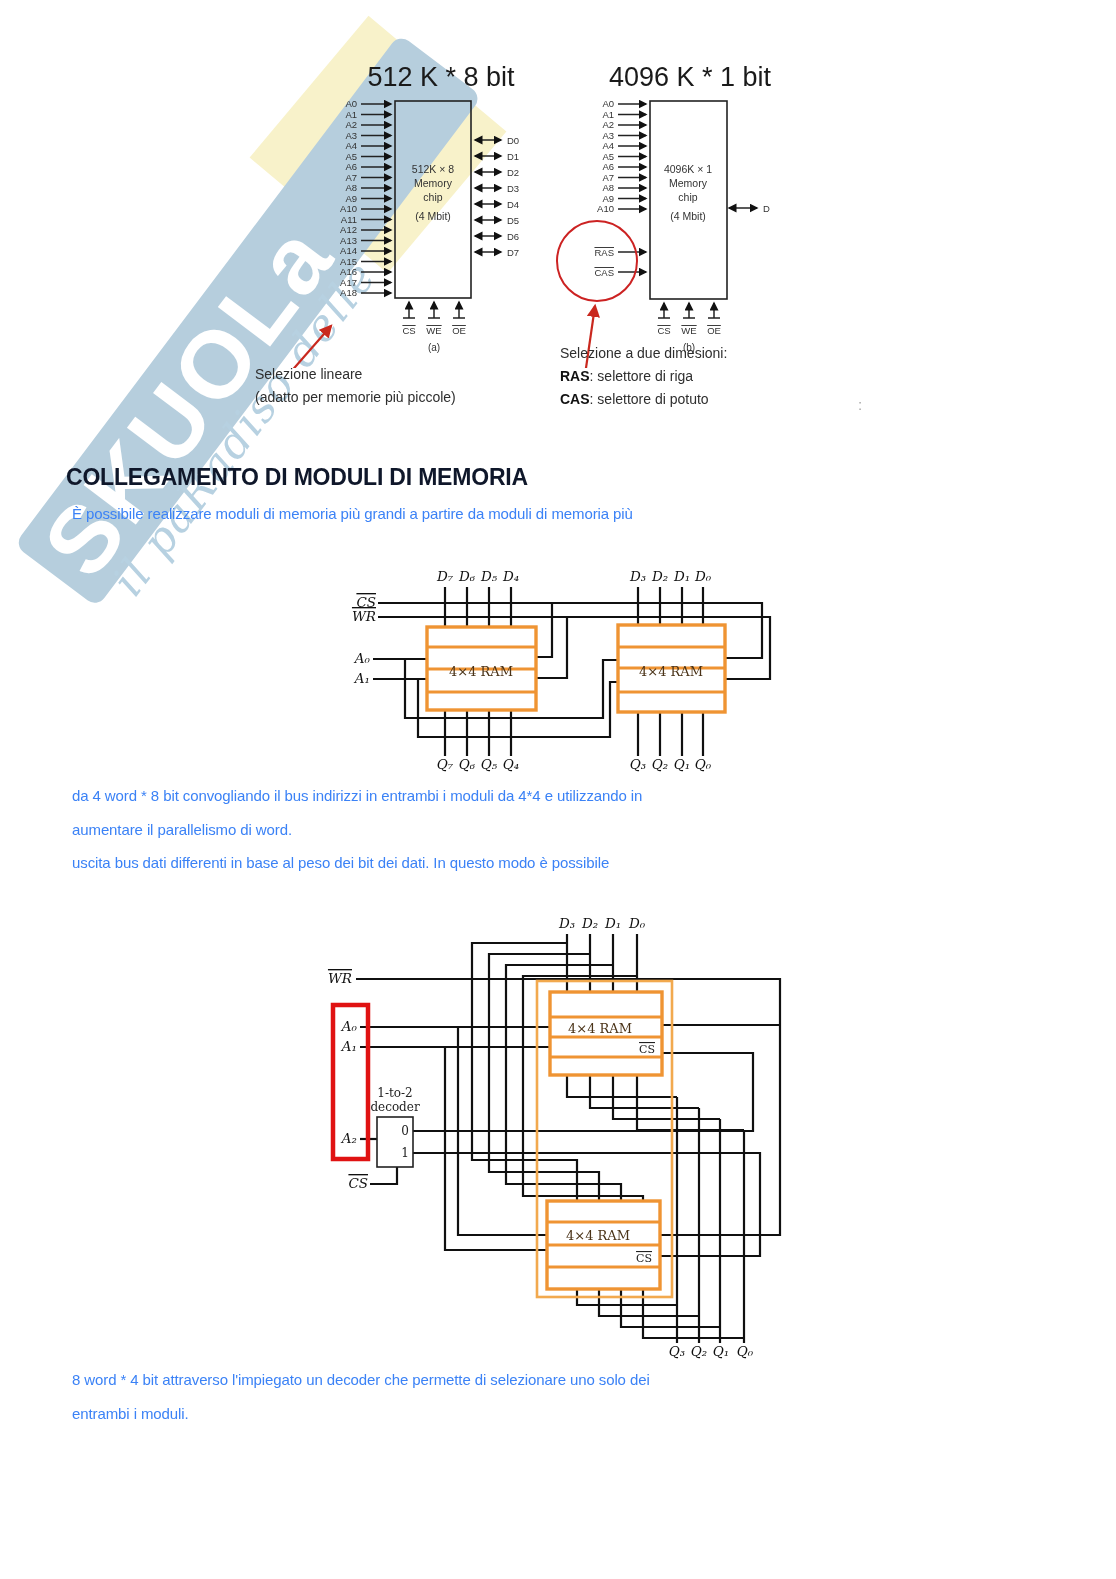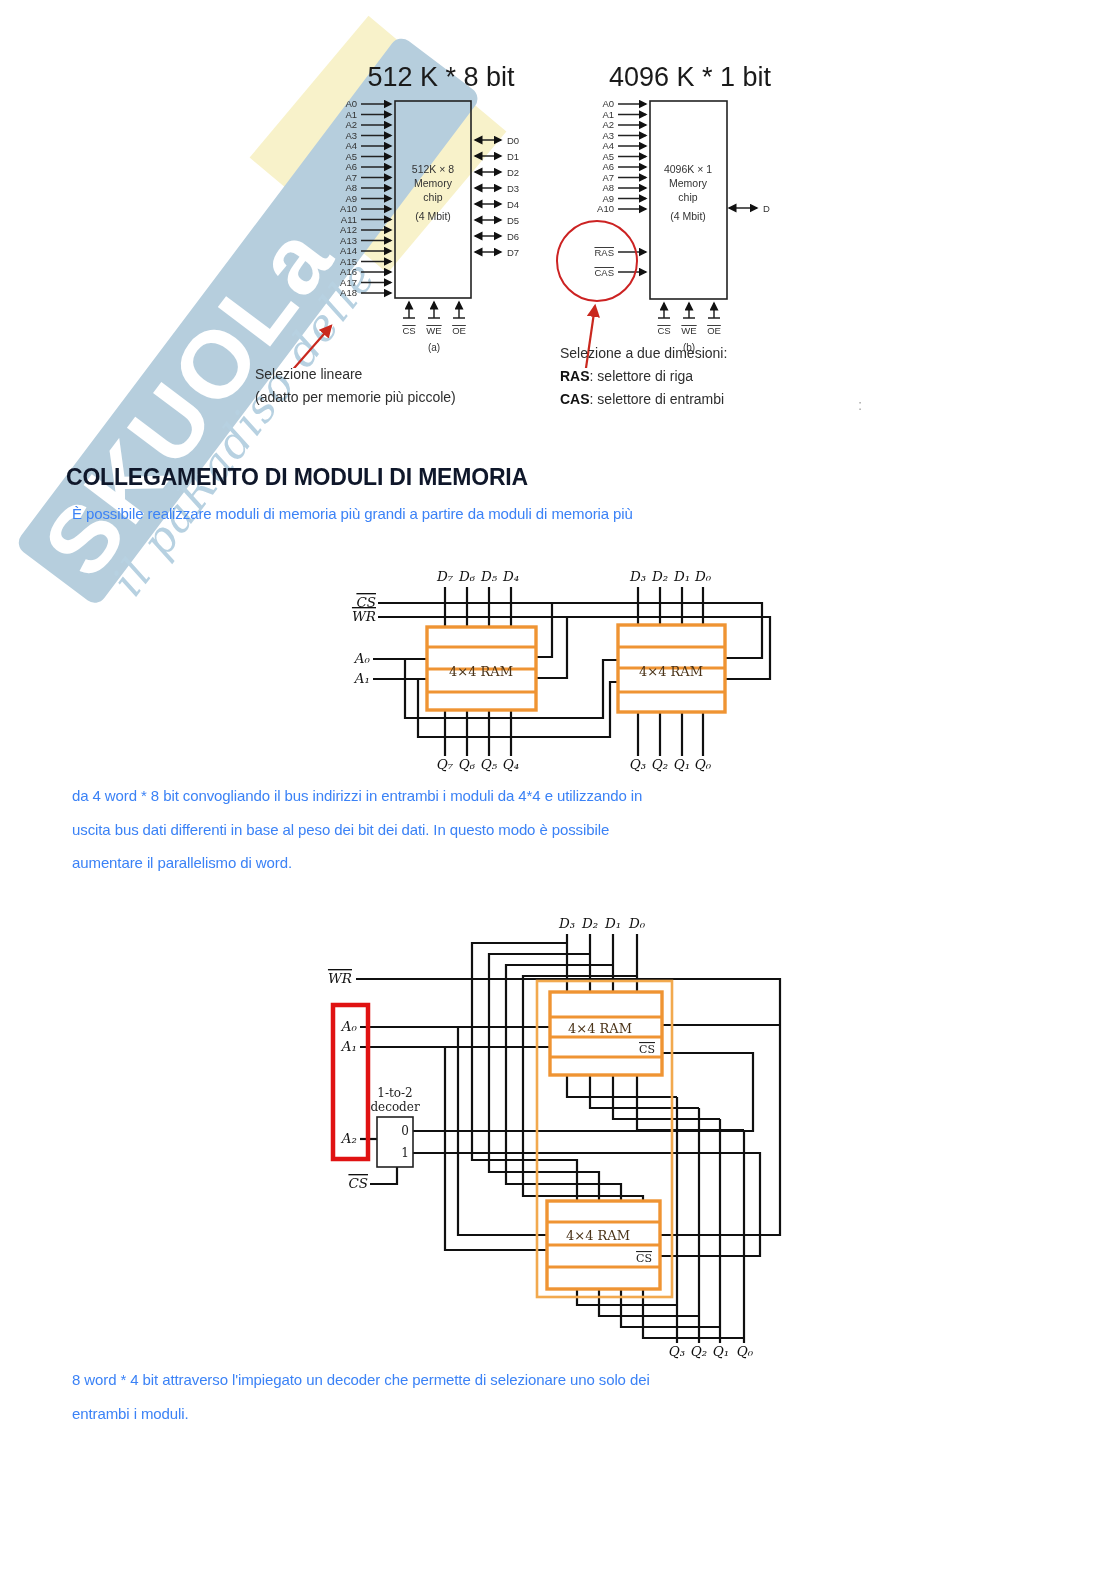--- a/index.html
+++ b/index.html
@@ -212,21 +212,21 @@
     <line class="rw" x1="352" y1="382" x2="370" y2="258" marker-end="url(#rah)"></line>
   </svg>
 
   <div class="cap" style="left:255px;top:363px">
     <div>Selezione lineare</div>
     <div>(adatto per memorie più piccole)</div>
   </div>
   <div class="cap" style="left:560px;top:342px">
     <div>Selezione a due dimesioni:</div>
     <div><b>RAS</b><span>: selettore di riga</span></div>
-    <div><b>CAS</b><span>: selettore di entrambi</span></div>
+    <div><b>CAS</b><span>: selettore di potuto</span></div>
   </div>
   <div class="stray">:</div>
 
   <div class="heading">COLLEGAMENTO DI MODULI DI MEMORIA</div>
   <div class="para" style="top:497px">
     <div>È possibile realizzare moduli di memoria più grandi a partire da moduli di memoria più</div>
   </div>
 
   <svg class="fig" style="left:340px;top:560px" width="440" height="215" viewBox="0 0 440 215">
     <g class="w2">
@@ -293,22 +293,22 @@
     <text class="t-sig mid" x="149" y="209">Q₅</text>
     <text class="t-sig mid" x="171" y="209">Q₄</text>
     <text class="t-sig mid" x="298" y="209">Q₃</text>
     <text class="t-sig mid" x="320" y="209">Q₂</text>
     <text class="t-sig mid" x="342" y="209">Q₁</text>
     <text class="t-sig mid" x="363" y="209">Q₀</text>
   </svg>
 
   <div class="para" style="top:779px">
     <div>da 4 word * 8 bit convogliando il bus indirizzi in entrambi i moduli da 4*4 e utilizzando in</div>
+    <div>aumentare il parallelismo di word.</div>
     <div>uscita bus dati differenti in base al peso dei bit dei dati. In questo modo è possibile</div>
-    <div>aumentare il parallelismo di word.</div>
   </div>
 
   <svg class="fig" style="left:300px;top:905px" width="510" height="460" viewBox="0 0 510 460">
     <g class="w2">
 
       <path d="M267,29 V87"></path>
         <path d="M290,29 V87"></path>
         <path d="M313,29 V87"></path>
         <path d="M337,29 V87"></path>
 

